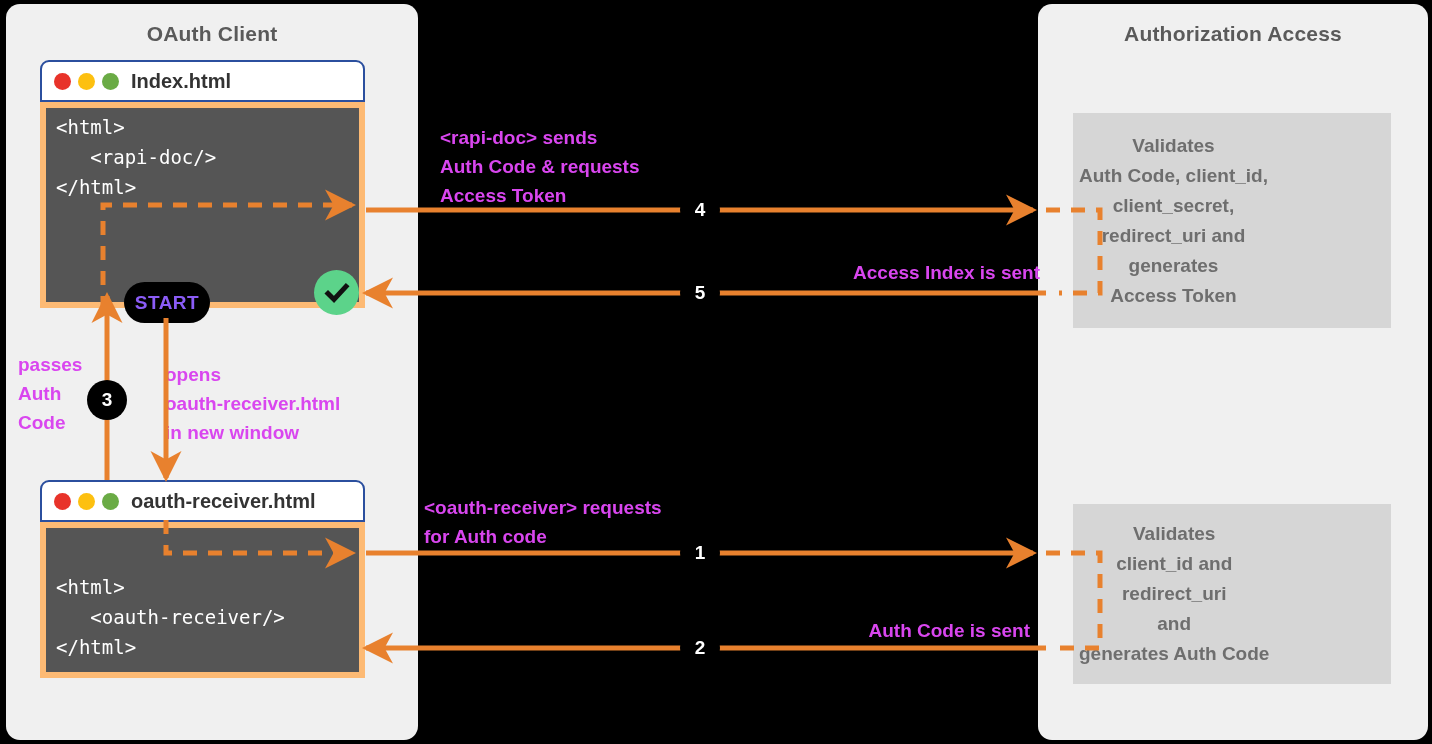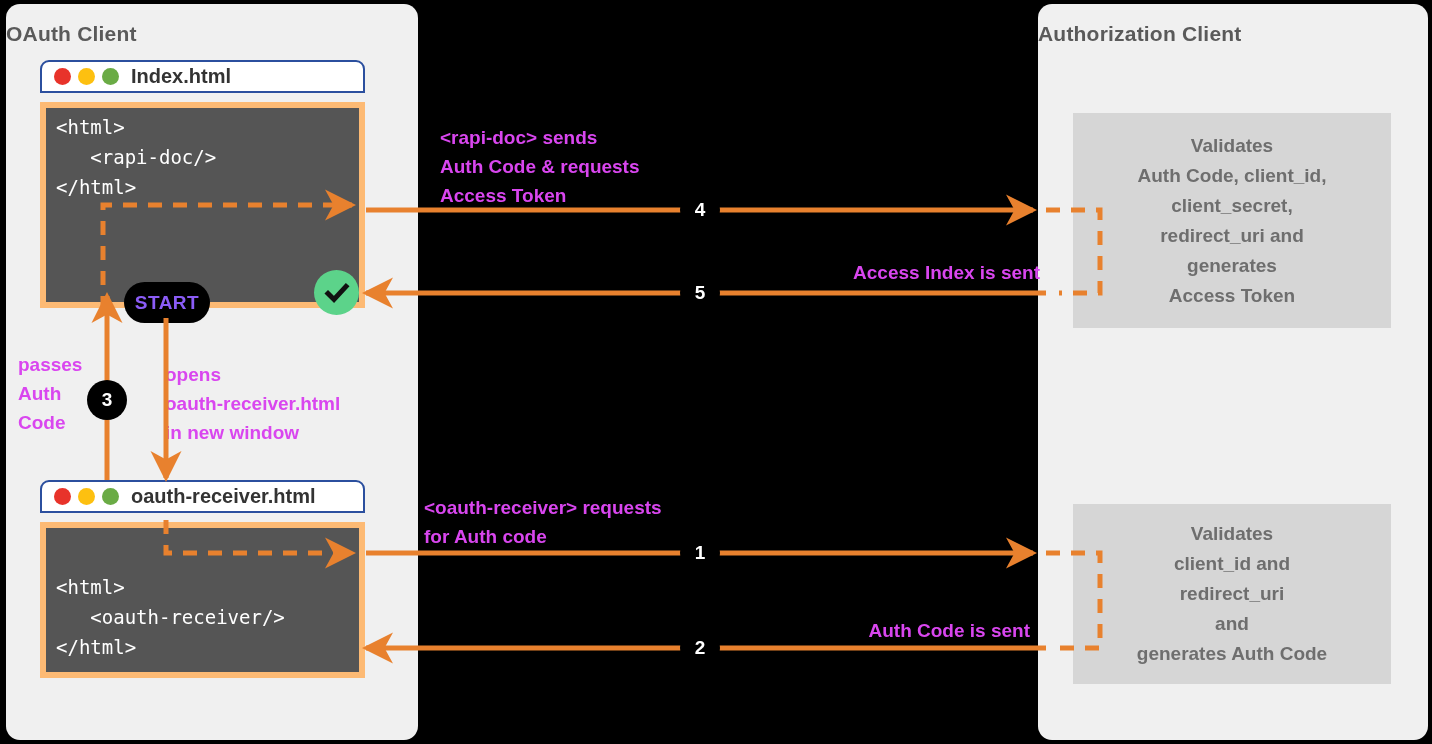--- a/index.html
+++ b/index.html
@@ -10,28 +10,28 @@
   .stage{position:absolute;inset:0;width:1432px;height:744px;background:#000;}
 
   
   .panel{
     position:absolute;background:#f0f0f0;border-radius:14px;
   }
   #panel-client{left:6px;top:4px;width:412px;height:736px;}
   #panel-server{left:1038px;top:4px;width:390px;height:736px;}
 
   .panel-title{
-    position:absolute;left:0;right:0;top:18px;
+    position:absolute;left:0;right:0;top:18px;text-align:center;
     font-size:21px;font-weight:bold;color:#5a5a5a;letter-spacing:.2px;
   }
 
   
   .window{position:absolute;}
   .win-titlebar{
-    position:absolute;left:0;top:0;right:0;height:33px;
+    position:absolute;left:0;top:0;right:0;height:42px;
     background:#ffffff;border:2px solid #2b4f9e;border-radius:9px 9px 0 0;
     box-sizing:border-box;display:flex;align-items:center;padding-left:12px;
   }
   .dots{display:flex;align-items:center;gap:7px;margin-right:12px;}
   .dot{width:17px;height:17px;border-radius:50%;}
   .dot.red{background:#e8332a;}
   .dot.yellow{background:#fdc010;}
   .dot.green{background:#6aab45;}
   .win-name{
     font-size:20px;font-weight:bold;color:#333;white-space:nowrap;
@@ -42,21 +42,21 @@
     overflow:hidden;
   }
   .code{
     position:absolute;left:10px;font-family:"DejaVu Sans Mono", monospace;
     color:#fff;font-size:19px;line-height:30px;white-space:pre;
   }
 
   
   .procbox{
     position:absolute;background:#d6d6d6;
-    display:flex;align-items:center;justify-content:center;
+    display:flex;align-items:center;
   }
   .proctext{
     text-align:center;font-size:19px;font-weight:bold;color:#6e6e6e;
     line-height:30px;white-space:pre-line;padding:0 6px;
   }
 
   
   .flow-label{
     position:absolute;color:#d946ef;font-size:19px;font-weight:bold;
     line-height:29px;white-space:pre-line;
@@ -89,21 +89,21 @@
 </head>
 <body>
 
 <div class="stage">
 
   <div class="panel" id="panel-client">
     <div class="panel-title">OAuth Client</div>
   </div>
 
   <div class="panel" id="panel-server">
-    <div class="panel-title">Authorization Client</div>
+    <div class="panel-title">Authorization Access</div>
   </div>
 
   <div class="window" style="left:40px;top:60px;width:325px;height:248px;">
     <div class="win-titlebar">
       <span class="dots">
         <span class="dot red"></span>
         <span class="dot yellow"></span>
         <span class="dot green"></span>
       </span>
       <span class="win-name">Index.html</span>

